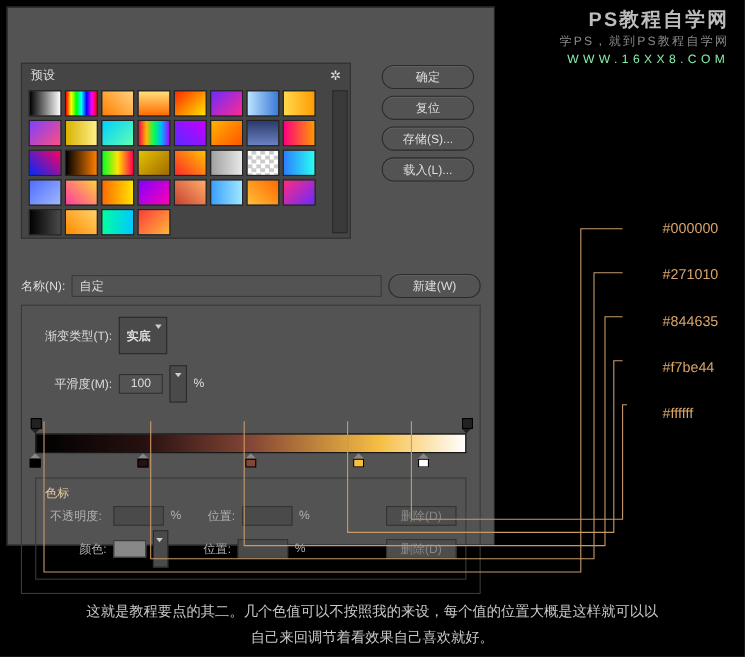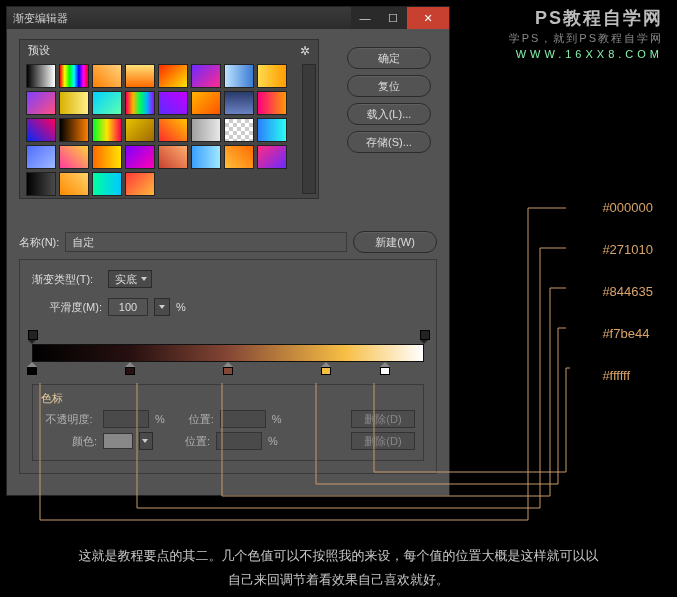--- a/index.html
+++ b/index.html
@@ -11,26 +11,26 @@
 .winbtn.min { background: #2a2a2a; }
 .winbtn.max { background: #2a2a2a; }
 .winbtn.close { background: #c84030; width: 42px; color: #fff; }
 .inner { padding: 10px 12px; }
 .preset-panel { width: 300px; height: 160px; background: #454545; border: 1px solid #303030; position: relative; }
 .preset-hdr { display: flex; justify-content: space-between; align-items: center; padding: 3px 8px 2px; color: #ddd; font-size: 11px; }
 .gear { color: #ddd; font-size: 12px; }
 .thumbs { padding: 4px 6px 6px; display: grid; grid-template-columns: repeat(8, 30px); grid-auto-rows: 24px; gap: 3px; }
 .th { width: 30px; height: 24px; border: 1px solid #222; }
 .scrlbar { position: absolute; right: 2px; top: 24px; bottom: 4px; width: 14px; background: #3a3a3a; border: 1px solid #2a2a2a; }
-.rbtns { position: absolute; right: 18px; top: 40px; width: 84px; display: flex; flex-direction: column; gap: 6px; }
+.rbtns { position: absolute; right: 18px; top: 52px; width: 84px; display: flex; flex-direction: column; gap: 6px; }
 .pillbtn { height: 22px; border-radius: 11px; background: #535353; border: 1px solid #2b2b2b; color: #ddd; font-size: 11px; display: flex; align-items: center; justify-content: center; box-shadow: inset 0 1px 0 rgba(255,255,255,0.08); }
 .row { display: flex; align-items: center; gap: 6px; color: #ddd; font-size: 11px; margin-top: 10px; }
 .name-input { flex: 1; height: 20px; background: #535353; border: 1px solid #3a3a3a; color: #ddd; padding: 2px 6px; font-size: 11px; }
 .sub-panel { margin-top: 6px; border: 1px solid #3a3a3a; padding: 10px 12px 12px; position: relative; }
-.sel { height: 18px; background: #4a4a4a; border: 1px solid #2b2b2b; color: #ddd; font-size: 11px; padding: 0 14px 0 6px; display: inline-flex; align-items: center; position: relative; }
+.sel { height: 34px; background: #4a4a4a; border: 1px solid #2b2b2b; color: #ddd; font-size: 11px; padding: 0 14px 0 6px; display: inline-flex; align-items: center; position: relative; font-weight: bold; }
 .sel::after { content: ""; position: absolute; right: 4px; top: 6px; border-left: 3px solid transparent; border-right: 3px solid transparent; border-top: 4px solid #ccc; }
 .num { width: 40px; height: 18px; background: #535353; border: 1px solid #303030; color: #ddd; text-align: center; font-size: 11px; }
 .gradbar-wrap { margin-top: 14px; position: relative; height: 48px; }
 .gradbar { position: absolute; left: 0; right: 0; top: 14px; height: 18px; border: 1px solid #111; background: linear-gradient(90deg,#000 0%, #271010 25%, #844635 50%, #f7be44 80%, #ffffff 100%); }
 .opstop { position: absolute; top: 0; width: 8px; height: 12px; }
 .opstop::before { content:""; display:block; width:8px; height:8px; background:#222; border:1px solid #000; }
 .opstop::after { content:""; display:block; width:0; height:0; border-left:4px solid transparent; border-right:4px solid transparent; border-top:4px solid #222; margin-left:0; }
 .cstop { position: absolute; top: 32px; width: 10px; height: 14px; }
 .cstop::before { content:""; display:block; width:0; height:0; border-left:5px solid transparent; border-right:5px solid transparent; border-bottom:5px solid #888; }
 .cstop .sw { display:block; width:10px; height:8px; border:1px solid #000; background:#000; }
@@ -45,31 +45,23 @@
 .watermark .l2 { font-size: 11px; color: #888; }
 .watermark .l3 { font-size: 11px; color: #86efac; letter-spacing: 4px; }
 .annots { position: absolute; right: 24px; top: 200px; color: #d9a46a; font-size: 13px; display: flex; flex-direction: column; gap: 27px; }
 .caption { position: absolute; left: 0; right: 0; bottom: 4px; color: #c8c8c8; font-size: 13px; text-align: center; line-height: 1.9; padding: 0 18px; }
 svg.lines { position: absolute; left: 0; top: 0; pointer-events: none; }
 </style>
 </head>
 <body>
 
 <div class="window">
-  <div class="titlebar">
-    <span>渐变编辑器</span>
-    <div class="winbtns">
-      <div class="winbtn min">—</div>
-      <div class="winbtn max">☐</div>
-      <div class="winbtn close">✕</div>
-    </div>
-  </div>
 
   <div class="inner">
-    <div style="display:flex; gap:12px;">
+    <div style="display:flex; gap:12px;margin-top:40px;">
       <div class="preset-panel">
         <div class="preset-hdr">
           <span>预设</span>
           <span class="gear">✲</span>
         </div>
         <div class="thumbs" id="thumbs">
             <div class="th" style="background-image: linear-gradient(90deg, rgb(0, 0, 0), rgb(255, 255, 255)); background-position: initial; background-repeat: initial; background-attachment: initial; background-origin: initial; background-clip: initial; background-color: initial;"></div>
             <div class="th" style="background-image: linear-gradient(90deg, rgb(255, 0, 0), rgb(255, 255, 0), rgb(0, 255, 0), rgb(0, 255, 255), rgb(0, 0, 255), rgb(255, 0, 255), rgb(255, 0, 0)); background-position: initial; background-repeat: initial; background-attachment: initial; background-origin: initial; background-clip: initial; background-color: initial;"></div>
             <div class="th" style="background-image: linear-gradient(45deg, rgb(255, 127, 0), rgb(255, 210, 127)); background-position: initial; background-repeat: initial; background-attachment: initial; background-origin: initial; background-clip: initial; background-color: initial;"></div>
             <div class="th" style="background-image: linear-gradient(rgb(255, 224, 122), rgb(255, 107, 0)); background-position: initial; background-repeat: initial; background-attachment: initial; background-origin: initial; background-clip: initial; background-color: initial;"></div>
@@ -106,33 +98,33 @@
             <div class="th" style="background-image: linear-gradient(90deg, rgb(0, 255, 160), rgb(0, 200, 255)); background-position: initial; background-repeat: initial; background-attachment: initial; background-origin: initial; background-clip: initial; background-color: initial;"></div>
             <div class="th" style="background-image: linear-gradient(135deg, rgb(255, 58, 58), rgb(255, 184, 58)); background-position: initial; background-repeat: initial; background-attachment: initial; background-origin: initial; background-clip: initial; background-color: initial;"></div>
           </div>
         <div class="scrlbar"></div>
       </div>
     </div>
 
     <div class="rbtns">
       <div class="pillbtn">确定</div>
       <div class="pillbtn">复位</div>
+      <div class="pillbtn">存储(S)...</div>
       <div class="pillbtn">载入(L)...</div>
-      <div class="pillbtn">存储(S)...</div>
     </div>
 
     <div class="row" style="margin-top:32px;">
       <span>名称(N):</span>
       <input class="name-input" style="width: 235px;" value="自定">
       <div class="pillbtn" style="width:84px;margin-left:auto">新建(W)</div>
     </div>
 
     <div class="sub-panel">
       <div class="row" style="justify-content:flex-start;margin-top:0">
-        <span style="width:70px;text-align:left">渐变类型(T):</span>
+        <span style="width:70px;text-align:right">渐变类型(T):</span>
         <span class="sel">实底</span>
       </div>
       <div class="row">
         <span style="width:70px;text-align:right">平滑度(M):</span>
         <input class="num" value="100" style="">
         <span class="sel" style="padding:0 10px 0 4px;width:12px"></span>
         <span>%</span>
       </div>
 
       <div class="gradbar-wrap">

